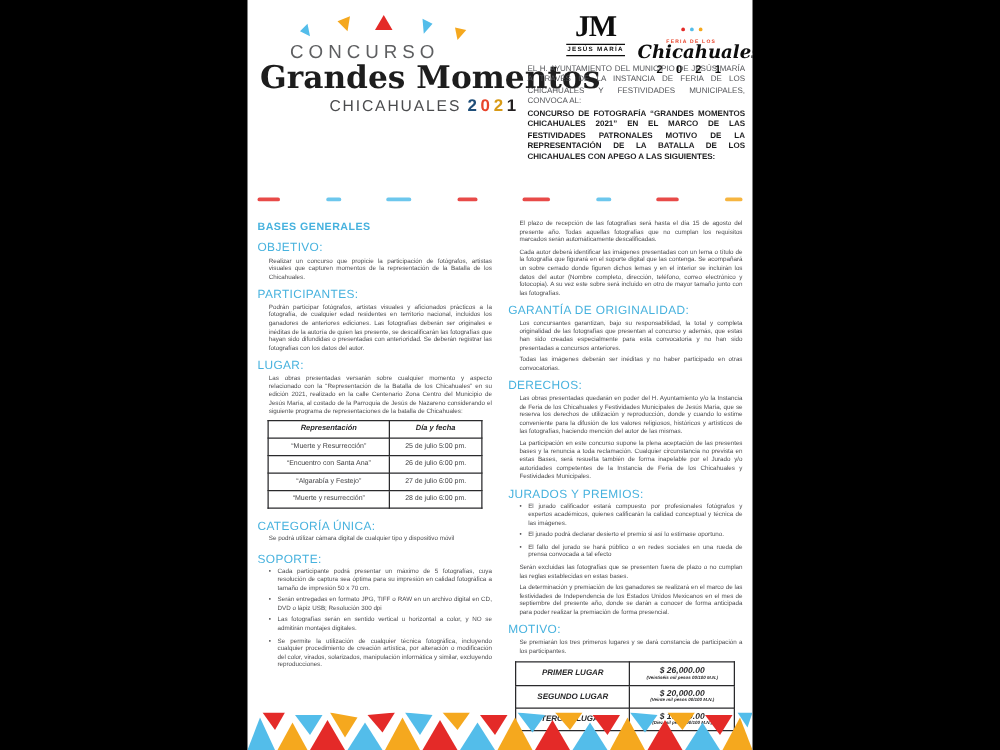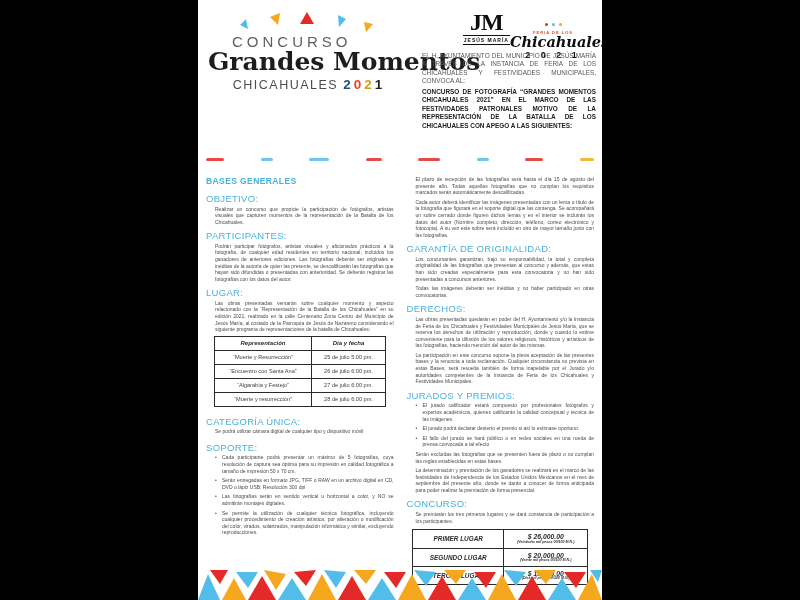--- a/index.html
+++ b/index.html
@@ -16,25 +16,25 @@
   .t-concurso { margin-left:30px; font-size:15px; letter-spacing:4px; color:#5e5f61;
                 font-weight:400; line-height:1; }
   .t-foto { font-family:"DejaVu Serif", serif; font-weight:bold; font-size:39px;
             line-height:0.95; color:#161616; letter-spacing:-1px; white-space:nowrap; }
   .lens-o { position:relative; display:inline-block; }
   .lens-o::after { content:""; position:absolute; left:50%; top:57%; width:15px; height:15px;
             transform:translate(-50%,-50%); border-radius:50%;
             background:radial-gradient(circle at 50% 50%, #2b2b2b 0 2px, #ffffff 2px 3.6px, #2b2b2b 3.6px 5.8px, #ffffff 5.8px); }
   .t-grandes { font-family:"DejaVu Serif", serif; font-weight:bold; font-size:25px;
                line-height:1.0; color:#1d1d1d; margin-left:6px; letter-spacing:0px; white-space:nowrap; }
-  .t-chica { margin-top:3px; text-align:center; font-size:12.5px; letter-spacing:1.5px;
+  .t-chica { margin-top:3px; text-align:right; font-size:12.5px; letter-spacing:1.5px;
              color:#4b4c4e; font-weight:400; white-space:nowrap; }
   .t-chica b { font-size:13.5px; font-weight:bold; letter-spacing:3px; }
 
-  .logos { position:absolute; right:6px; top:12px; display:flex; align-items:flex-start; }
+  .logos { position:absolute; right:6px; top:12px; display:flex; gap:10px; align-items:flex-start; }
   .jm-logo { text-align:center; }
   .jm-initials { font-family:"Liberation Serif", serif; font-weight:bold; font-size:24px;
                  line-height:0.9; color:#0d0d0d; letter-spacing:-1px; }
   .jm-name { margin-top:1px; border-top:1.5px solid #0d0d0d; border-bottom:1.5px solid #0d0d0d;
              font-size:5px; font-weight:bold; letter-spacing:1px; color:#0d0d0d; padding:1px 1px; }
   .chi-logo { text-align:center; width:86px; }
   .chi-feria { font-size:4px; letter-spacing:1px; color:#e8432a; font-weight:bold; }
   .chi-dots span { display:inline-block; width:3px; height:3px; border-radius:50%; margin:0 2px; }
   .chi-name { font-family:"DejaVu Serif", serif; font-style:italic; font-weight:bold;
               font-size:14.5px; line-height:1; color:#0d0d0d; white-space:nowrap; }
@@ -201,21 +201,21 @@
 
         <div class="h-sec">JURADOS Y PREMIOS:</div>
         <ul class="bullets">
           <li>El jurado calificador estará compuesto por profesionales fotógrafos y expertos académicos, quienes calificarán la calidad conceptual y técnica de las imágenes.</li>
           <li>El jurado podrá declarar desierto el premio si así lo estimase oportuno.</li>
           <li>El fallo del jurado se hará público o en redes sociales en una rueda de prensa convocada a tal efecto</li>
         </ul>
         <p class="body-p">Serán excluidas las fotografías que se presenten fuera de plazo o no cumplan las reglas establecidas en estas bases.</p>
         <p class="body-p">La determinación y premiación de los ganadores se realizará en el marco de las festividades de Independencia de los Estados Unidos Mexicanos en el mes de septiembre del presente año, donde se darán a conocer de forma anticipada para poder realizar la premiación de forma presencial.</p>
 
-        <div class="h-sec">CONCURSO:</div>
+        <div class="h-sec">MOTIVO:</div>
         <p class="body-p">Se premiarán los tres primeros lugares y se dará constancia de participación a los participantes.</p>
 
         <table class="premios-t">
           <tbody>
               <tr>
             <td class="lugar">PRIMER LUGAR</td>
             <td class="monto">
               <span>$ 26,000.00</span>
               <small>(Veintiséis mil pesos 00/100 M.N.)</small>
             </td>

